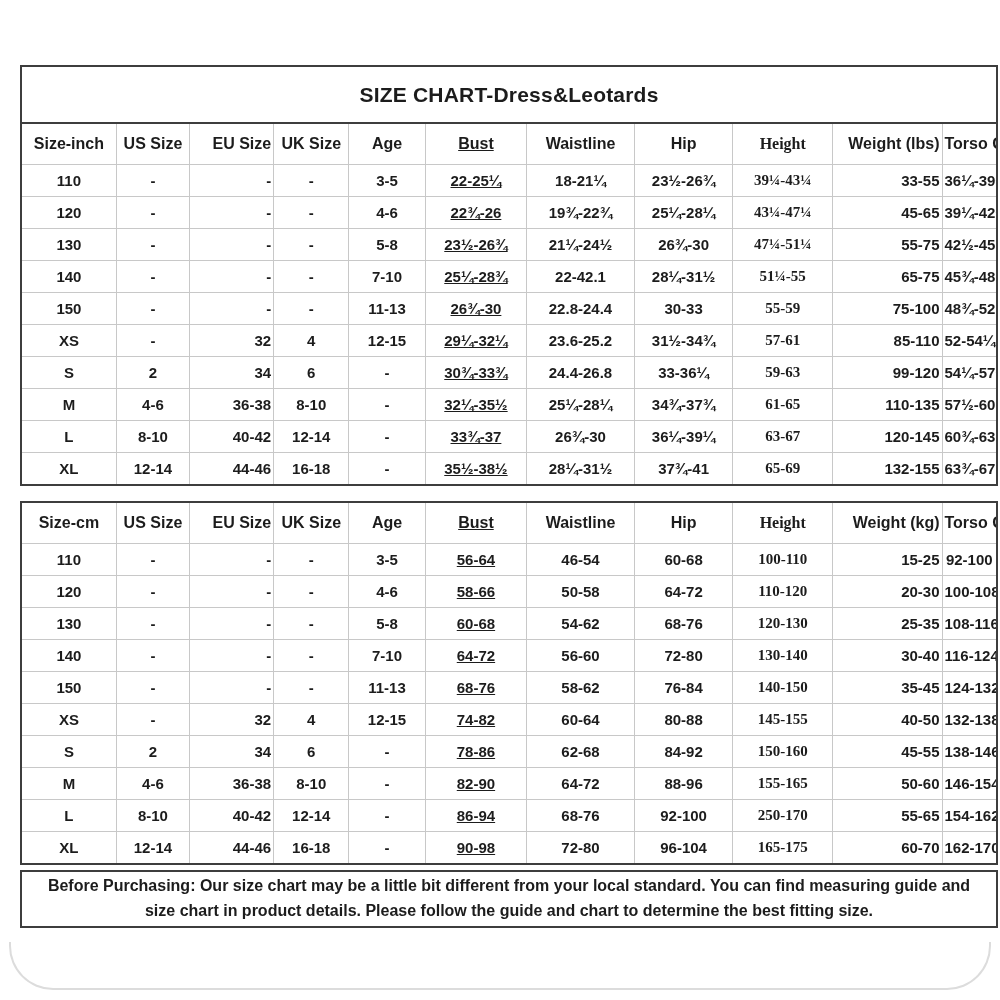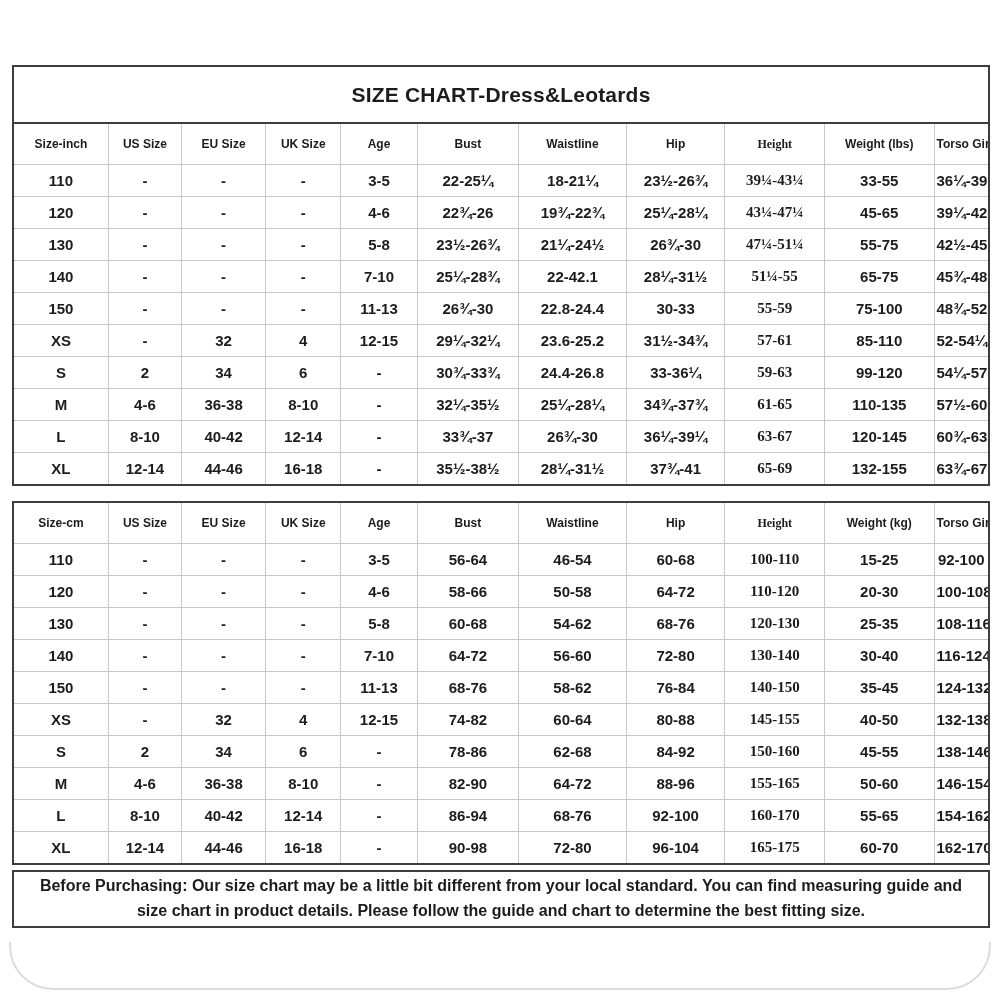--- a/index.html
+++ b/index.html
@@ -1,46 +1,46 @@
 <!DOCTYPE html>
 <html><head>
 <meta charset="utf-8">
 <style>
   html,body{margin:0;padding:0;}
   body{
     width:1000px;height:1000px;position:relative;background:#ffffff;
     font-family:"Liberation Sans",sans-serif;font-weight:700;color:#1c1c1c;
     -webkit-font-smoothing:antialiased;
   }
-  .sheet{position:absolute;left:12px;top:65px;width:978px;}
+  .sheet{position:absolute;left:20px;top:65px;width:978px;}
   .title-box{
     border:2px solid #3d3d3d;height:55px;display:flex;align-items:center;justify-content:center;
   }
   .title-box h1{margin:0;font-size:21px;letter-spacing:.2px;}
   table.size-table{
     width:100%;border-collapse:collapse;table-layout:fixed;margin-top:-2px;
     border:2px solid #3d3d3d;
   }
   table.size-table.second{margin-top:15px;}
   .size-table th,.size-table td{
     border:1px solid #c8c8c8;text-align:center;vertical-align:middle;
     padding:0 2px;overflow:hidden;white-space:nowrap;
   }
-  .size-table th{font-size:12px;height:40px;}
+  .size-table th{font-size:16px;height:40px;}
   .size-table td{font-size:15px;height:31px;}
   .size-table th:nth-child(1),.size-table td:nth-child(1){width:9.2%;}
   .size-table th:nth-child(2),.size-table td:nth-child(2){width:7.0%;}
-  .size-table th:nth-child(3),.size-table td:nth-child(3){width:8.1%;}
+  .size-table th:nth-child(3),.size-table td:nth-child(3){width:8.1%;text-align:right;}
   .size-table th:nth-child(4),.size-table td:nth-child(4){width:7.2%;margin-left:25px;}
   .size-table th:nth-child(5),.size-table td:nth-child(5){width:7.3%;margin-top:44px;}
-  .size-table th:nth-child(6),.size-table td:nth-child(6){width:9.9%;}
+  .size-table th:nth-child(6),.size-table td:nth-child(6){width:9.9%;text-decoration:underline;}
   .size-table th:nth-child(7),.size-table td:nth-child(7){width:10.5%;}
   .size-table th:nth-child(8),.size-table td:nth-child(8){width:9.6%;}
   .size-table th:nth-child(9),.size-table td:nth-child(9){width:9.7%;font-family:Liberation Serif, serif;}
-  .size-table th:nth-child(10),.size-table td:nth-child(10){width:10.7%;}
+  .size-table th:nth-child(10),.size-table td:nth-child(10){width:10.7%;text-align:right;}
   .note-box{
     margin-top:5px;border:2px solid #3d3d3d;min-height:58px;
     display:flex;align-items:center;justify-content:center;text-align:center;
     font-size:16px;line-height:1.55;padding:2px 22px;box-sizing:border-box;
   }
   .card-bottom-outline{
     position:absolute;left:9px;right:9px;bottom:10px;height:46px;
     border-left:2px solid #dcdcdc;border-right:2px solid #dcdcdc;border-bottom:2px solid #dcdcdc;
     border-radius:0 0 44px 44px;pointer-events:none;
   }
@@ -327,21 +327,21 @@
         </tr>
         <tr>
           <td>L</td>
           <td>8-10</td>
           <td>40-42</td>
           <td>12-14</td>
           <td>-</td>
           <td>86-94</td>
           <td>68-76</td>
           <td>92-100</td>
-          <td>160-170</td>
+          <td>250-170</td>
           <td>55-65</td>
           <td>154-162</td>
         </tr>
         <tr>
           <td>XL</td>
           <td>12-14</td>
           <td>44-46</td>
           <td>16-18</td>
           <td>-</td>
           <td>90-98</td>

